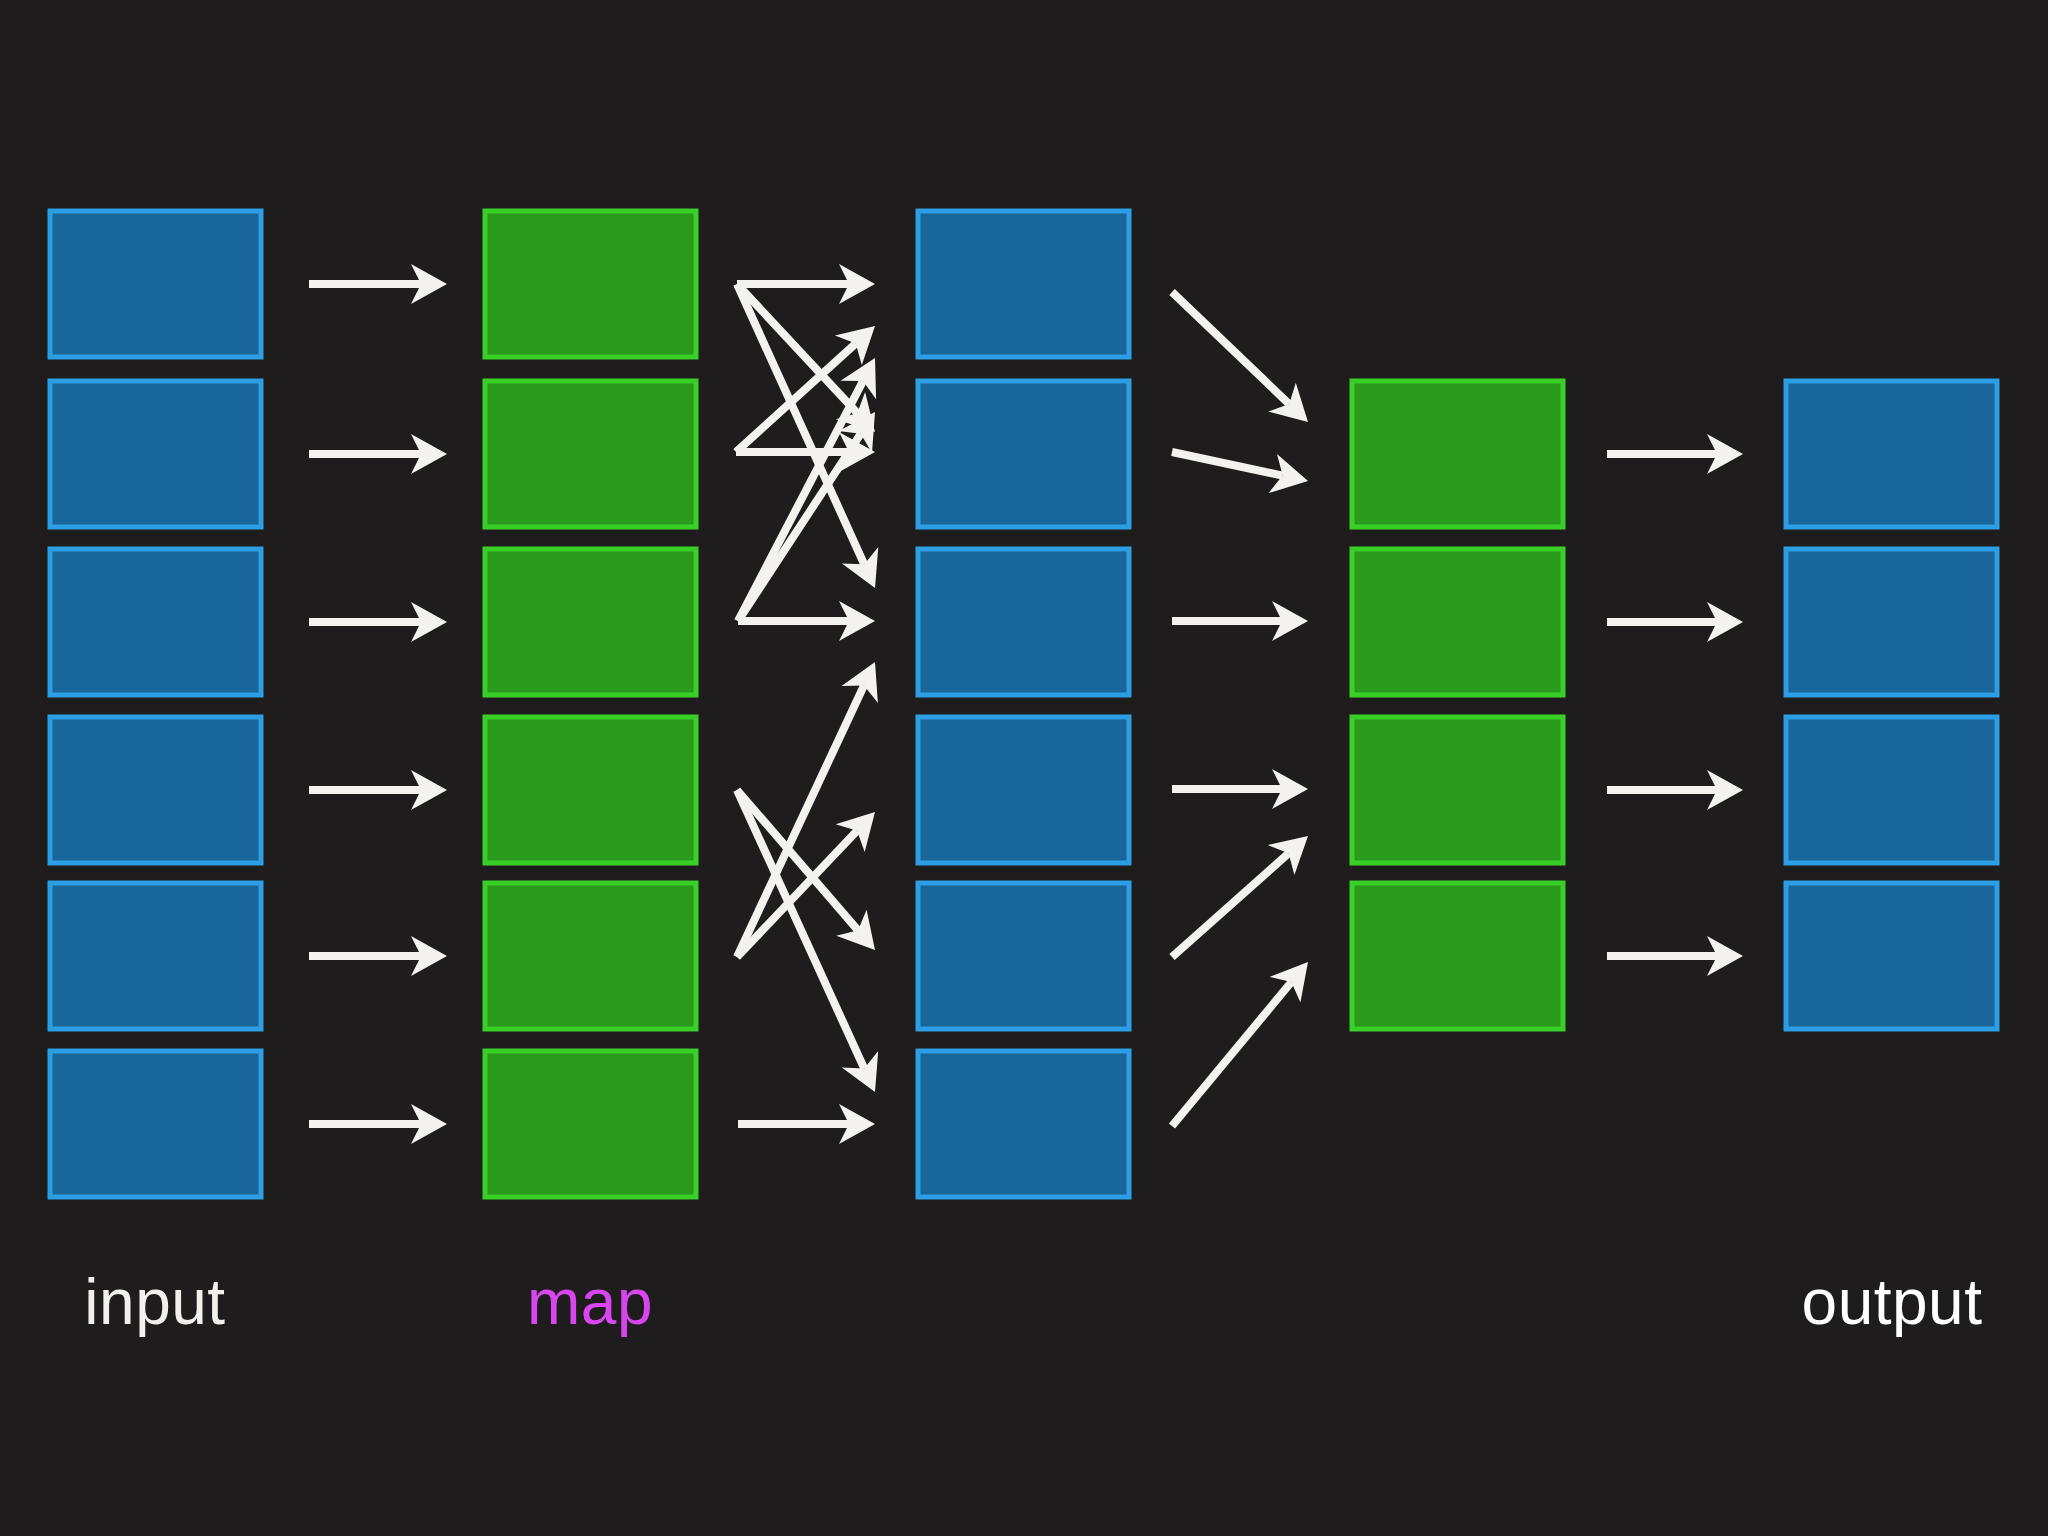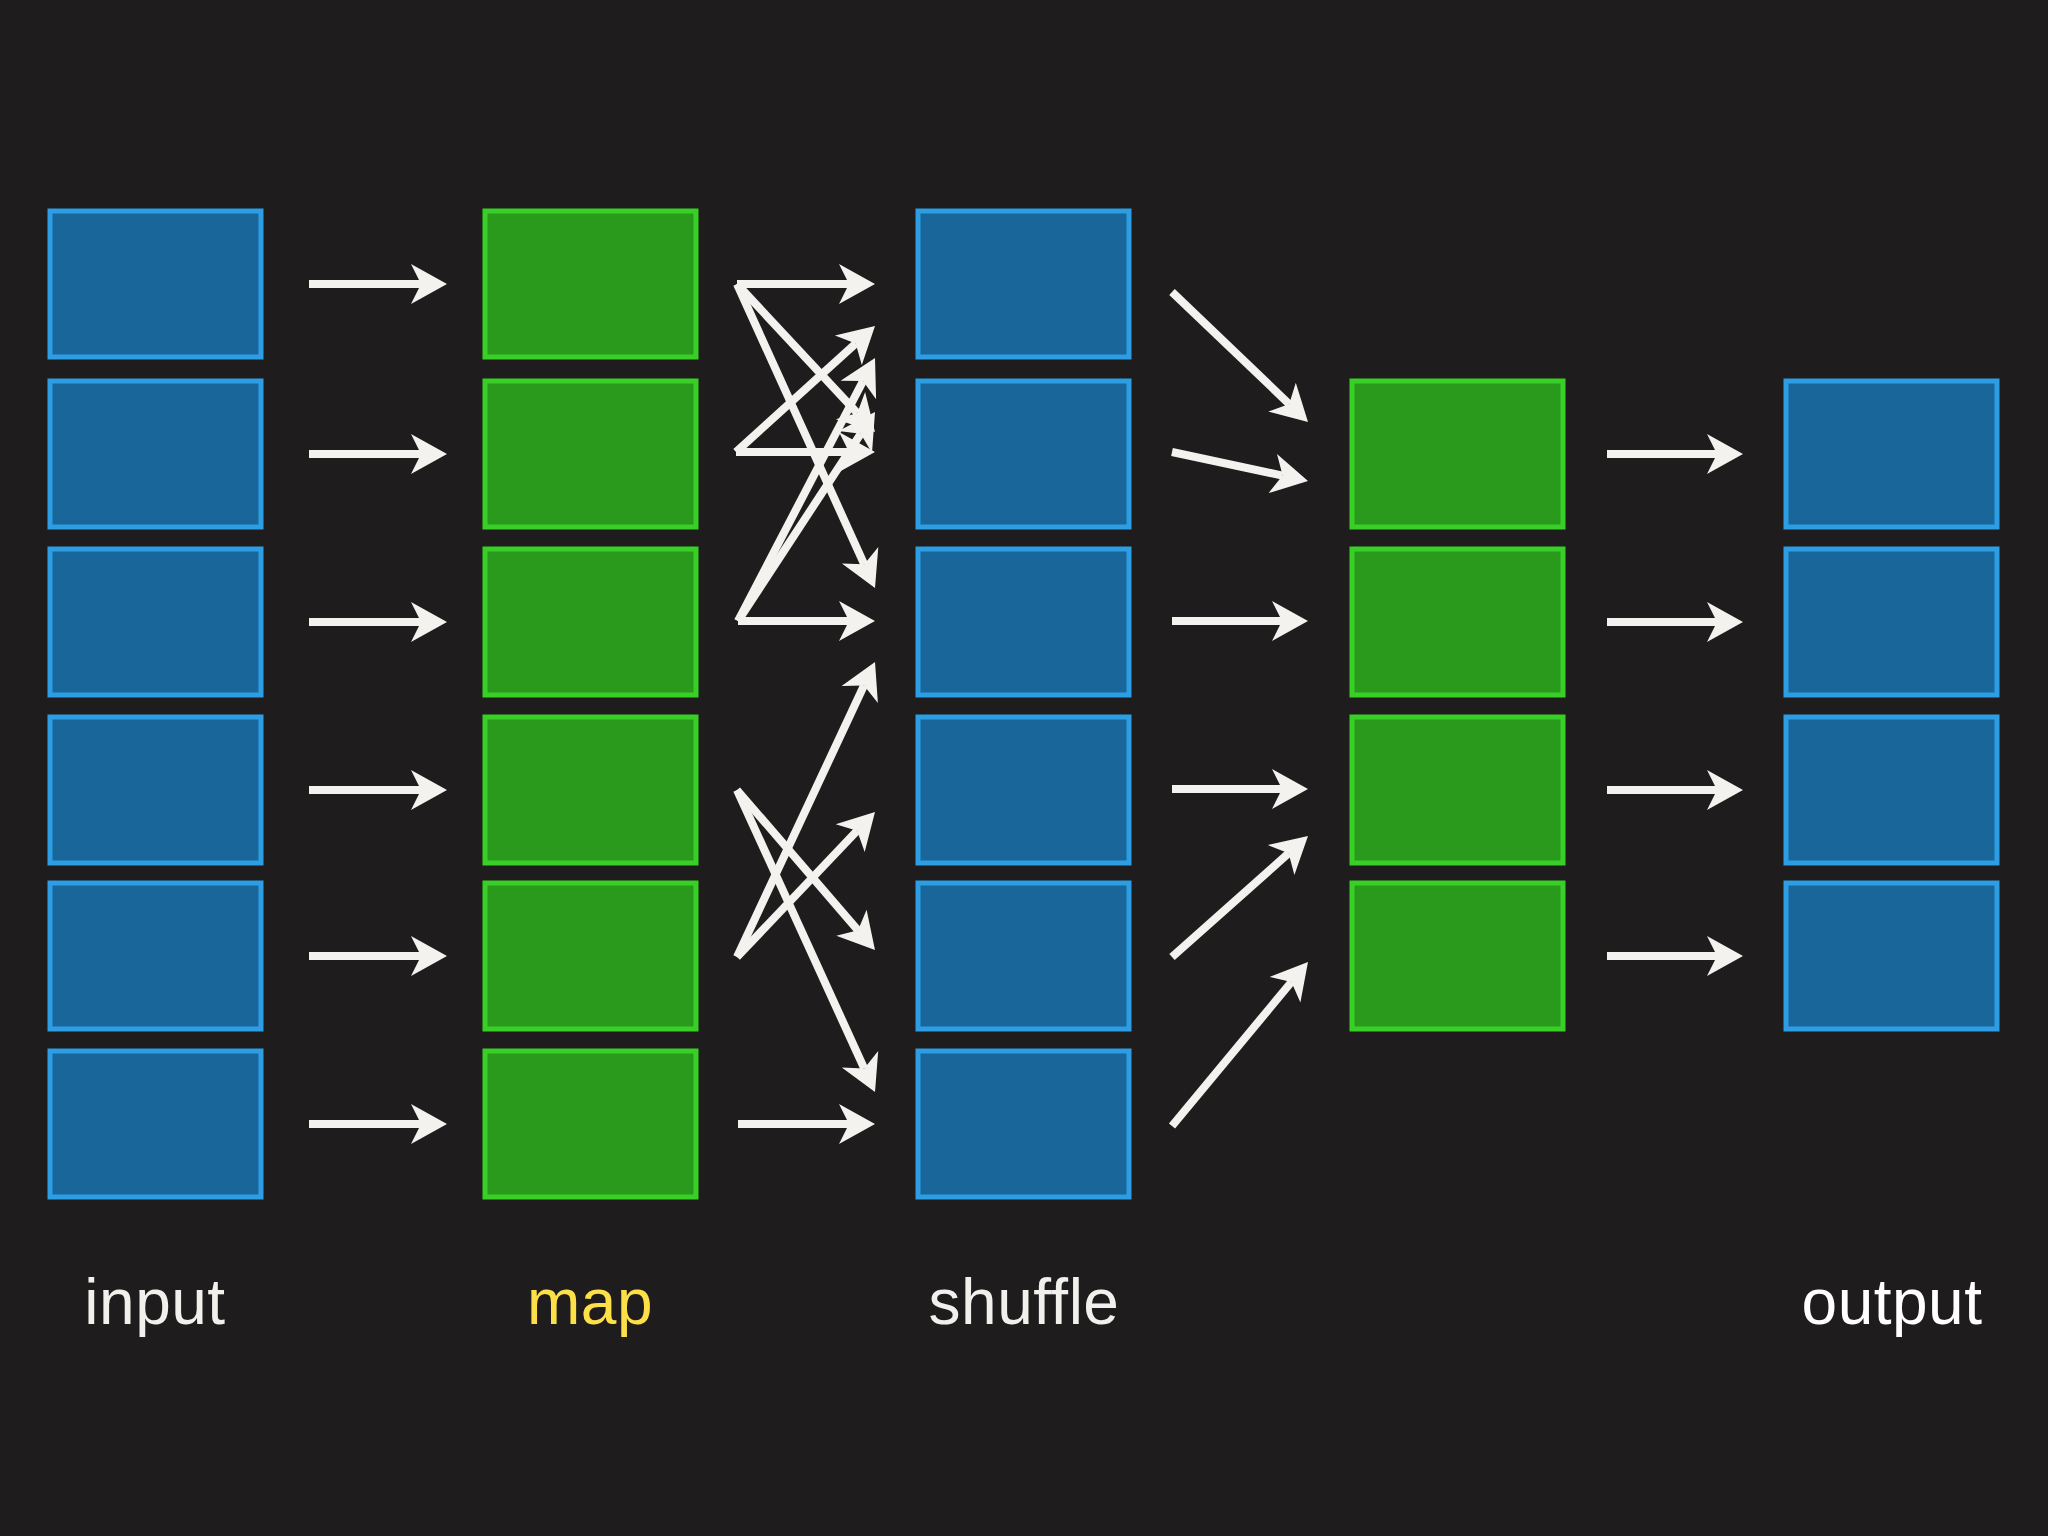--- a/index.html
+++ b/index.html
@@ -114,16 +114,15 @@
       <polygon points="1743.0,454.0 1707.0,474.0 1717.0,454.0 1707.0,434.0" fill="#F4F2EF"></polygon>
       <line x1="1607" y1="622" x2="1717" y2="622" stroke="#F4F2EF" stroke-width="8"></line>
       <polygon points="1743.0,622.0 1707.0,642.0 1717.0,622.0 1707.0,602.0" fill="#F4F2EF"></polygon>
       <line x1="1607" y1="790" x2="1717" y2="790" stroke="#F4F2EF" stroke-width="8"></line>
       <polygon points="1743.0,790.0 1707.0,810.0 1717.0,790.0 1707.0,770.0" fill="#F4F2EF"></polygon>
       <line x1="1607" y1="956" x2="1717" y2="956" stroke="#F4F2EF" stroke-width="8"></line>
       <polygon points="1743.0,956.0 1707.0,976.0 1717.0,956.0 1707.0,936.0" fill="#F4F2EF"></polygon>
     </svg>
 
   <div class="stage-label" style="left: 155px; top: 1302px; color: rgb(242, 240, 237);">input</div>
-  <div class="stage-label" style="left: 590px; top: 1302px; color: #fde047;">map</div>
-  <div class="stage-label" style="left: 1024px; top: 1302px; color: rgb(242, 240, 237);">shuffle</div>
+  <div class="stage-label" style="left: 590px; top: 1302px; color: #d946ef;">map</div>
   <div class="stage-label" style="left: 1892px; top: 1302px; color: #ffffff;">output</div>
 </div>
 
 </body></html>

